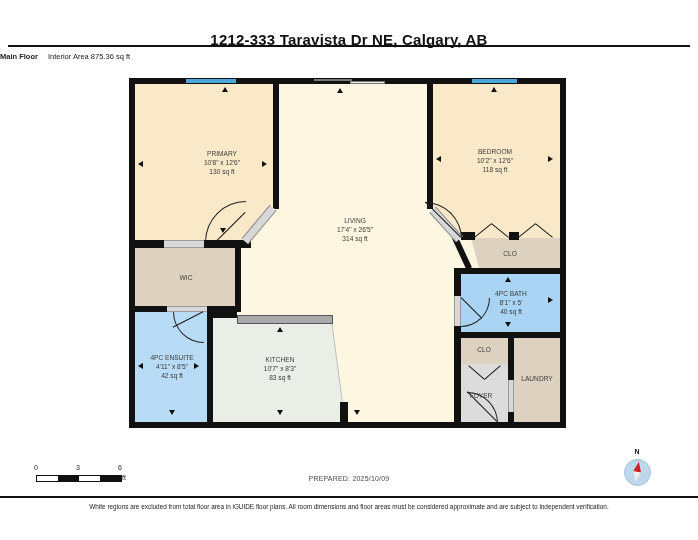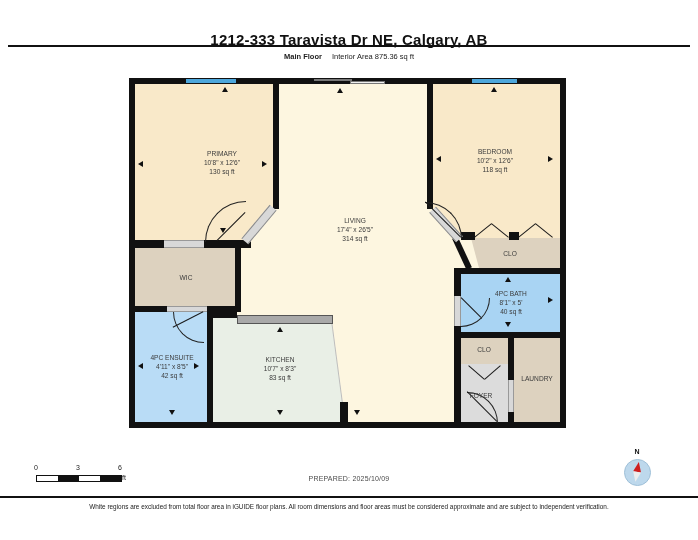--- a/index.html
+++ b/index.html
@@ -1,20 +1,20 @@
 <!DOCTYPE html>
 <html style="--wall: #111111; --bedroom-fill: #f9e9c9; --living-fill: #fdf6e0; --closet-fill: #ddd2bf; --bath-fill: #a9d4f3; --ensuite-fill: #b9dcf6; --kitchen-fill: #e9efe6; --foyer-fill: #dcdcdc; --window-blue: #4da7dc; --counter-gray: #a9a9a9; --compass-red: #cf1f1f;"><head>
 <meta charset="utf-8">
 <style>
   html,body{margin:0;padding:0;background:#fff;font-family:"Liberation Sans",sans-serif;}
   .page{position:relative;width:698px;height:540px;background:#fff;overflow:hidden;outline:1px solid #ddd;}
   .abs{position:absolute;}
   .title{position:absolute;top:31px;left:0;right:0;text-align:center;font-size:15px;font-weight:bold;color:#111;letter-spacing:.2px;}
   .hrule{position:absolute;background:#111;}
-  .subtitle{position:absolute;top:52px;left:0;right:0;text-align:center;font-size:7.5px;color:#222;}
+  .subtitle{position:absolute;top:52px;left:0;right:0;font-size:7.5px;color:#222;}
   .subtitle .fl{font-weight:bold;margin-right:10px;}
   .plan{position:absolute;left:129px;top:78px;width:437px;height:350px;background:var(--wall);}
   .room{position:absolute;}
   .wall{position:absolute;background:var(--wall);z-index:3;}
   .opening{position:absolute;background:#d8d8d8;z-index:4;}
   .band{position:absolute;background:#d8d8d8;border-top:1px solid #8a8a8a;border-bottom:1px solid #8a8a8a;z-index:4;}
   .line{position:absolute;height:0;border-top:1.5px solid #1a1a1a;z-index:6;}
   .arc{position:absolute;z-index:5;}
   .arr{position:absolute;width:0;height:0;z-index:6;}
   .arr.up{border-left:3.5px solid transparent;border-right:3.5px solid transparent;border-bottom:5.5px solid #111;}

